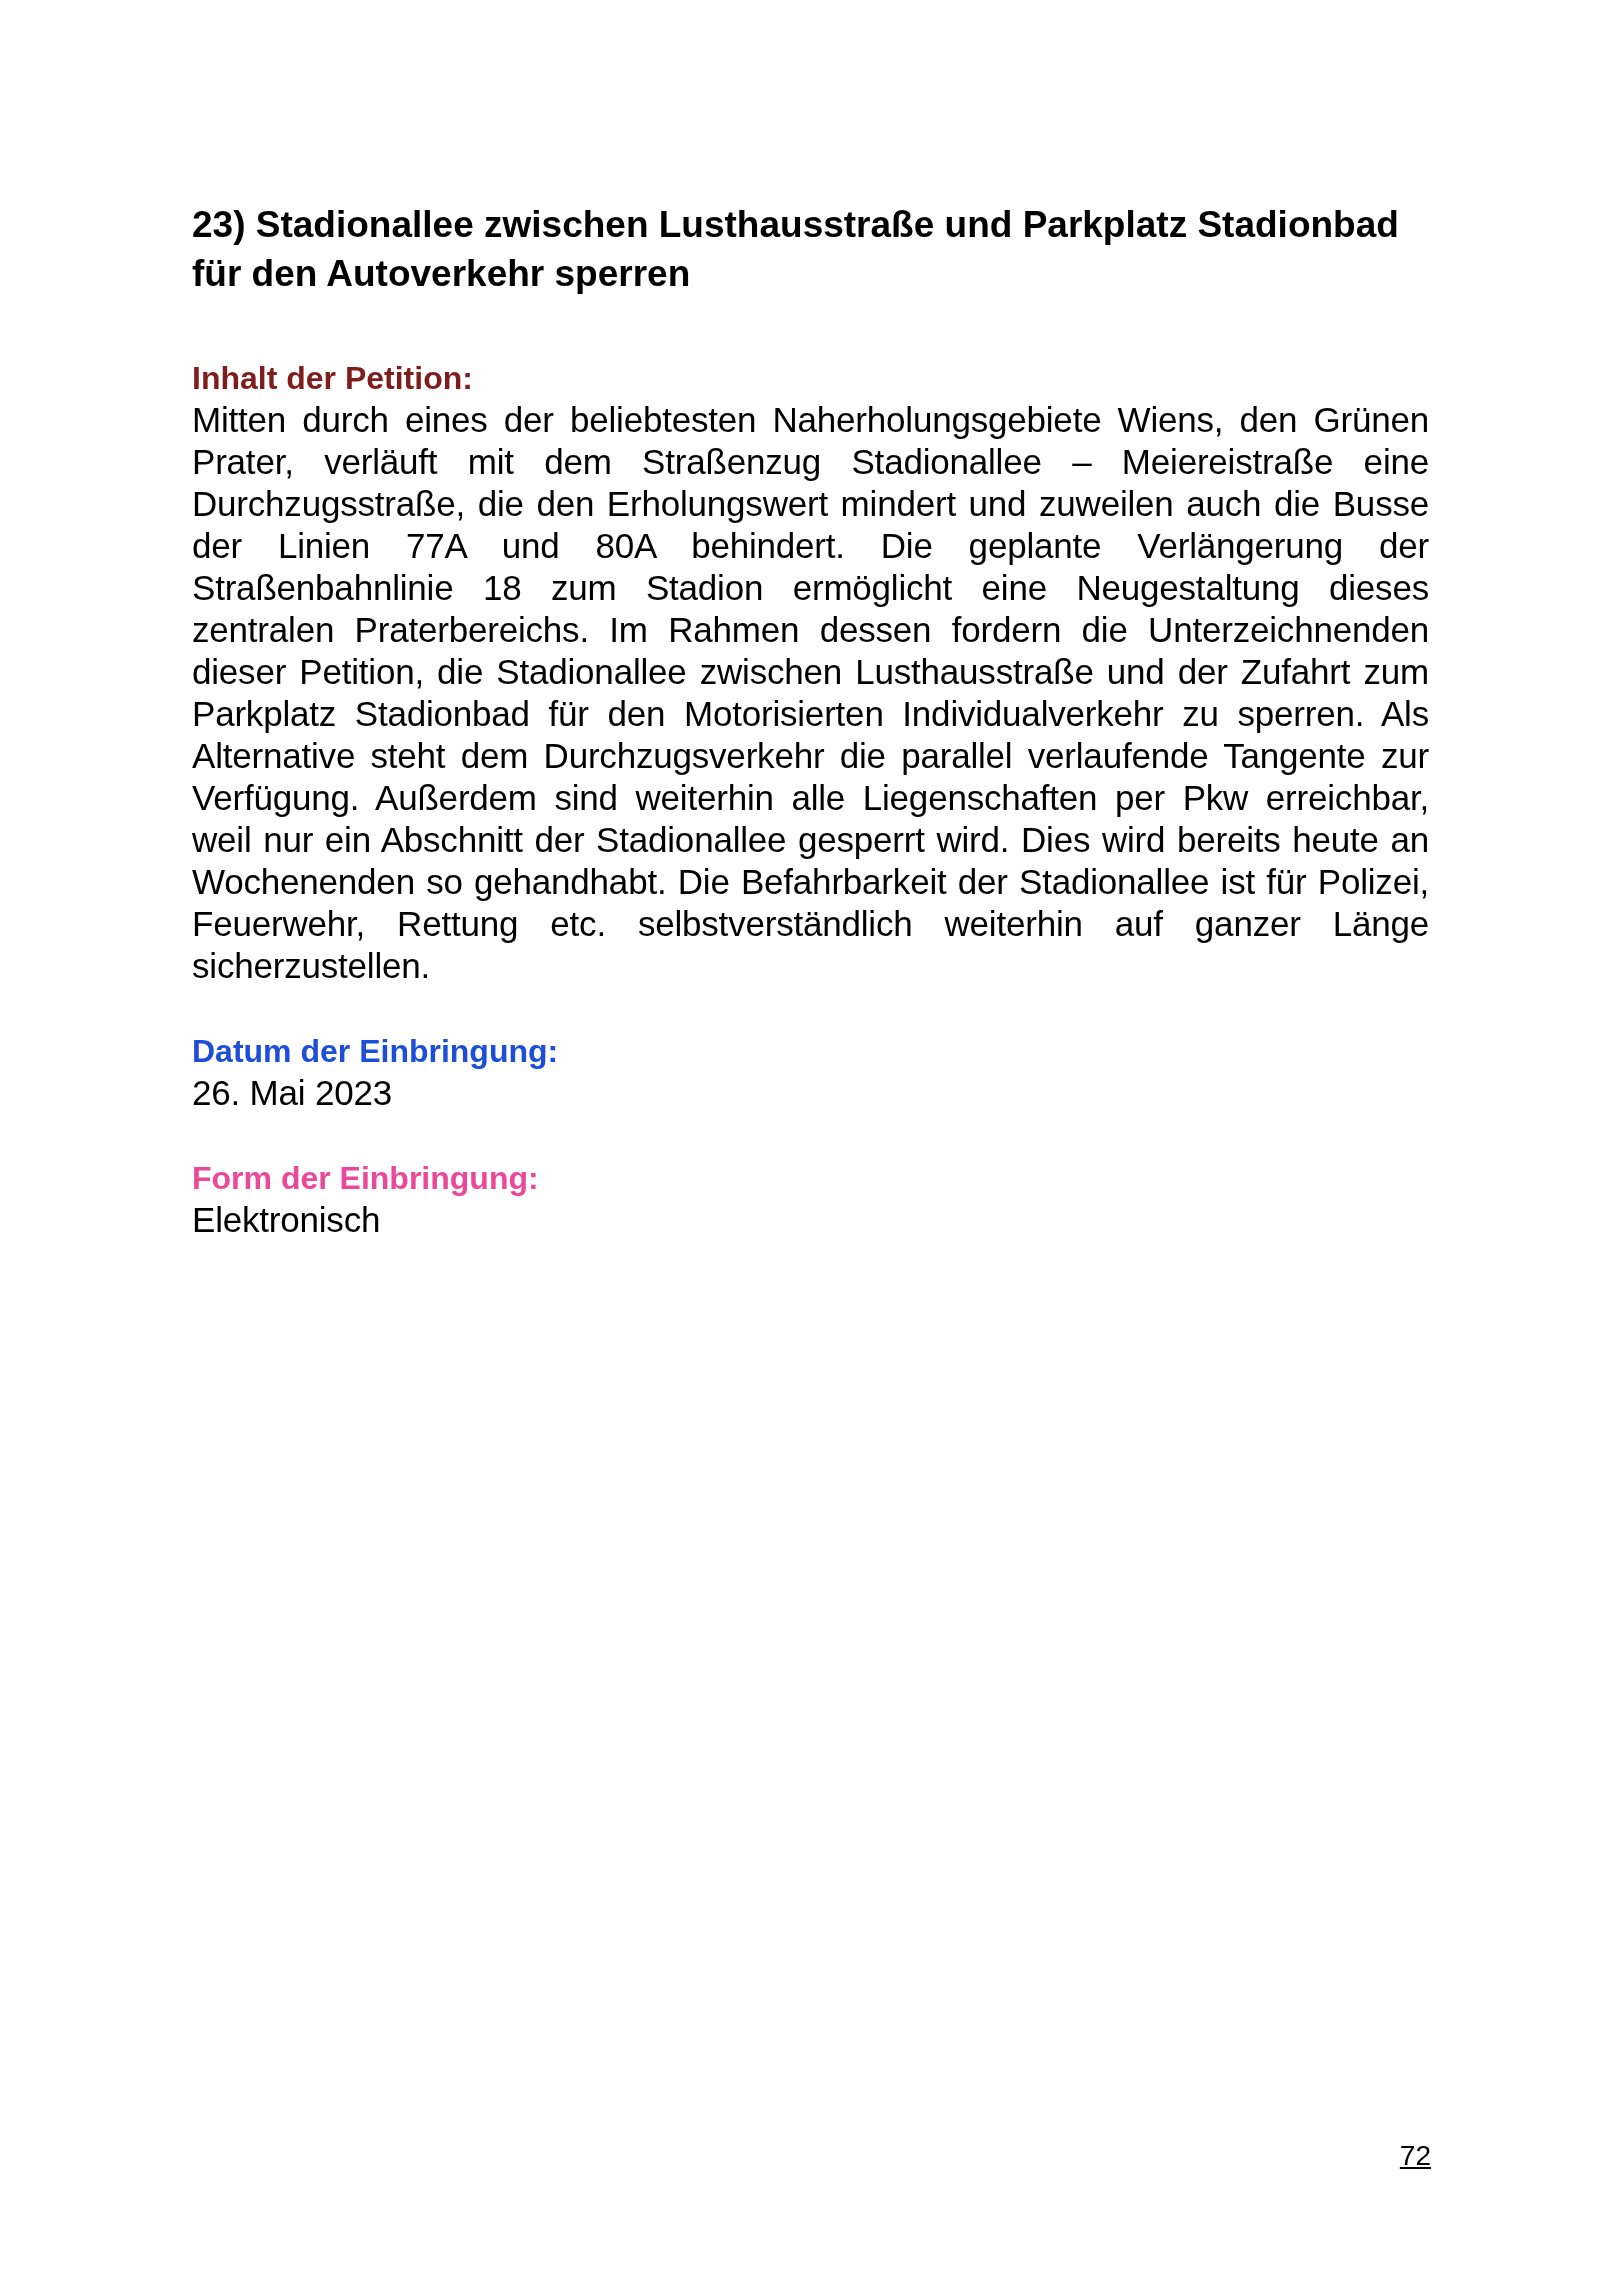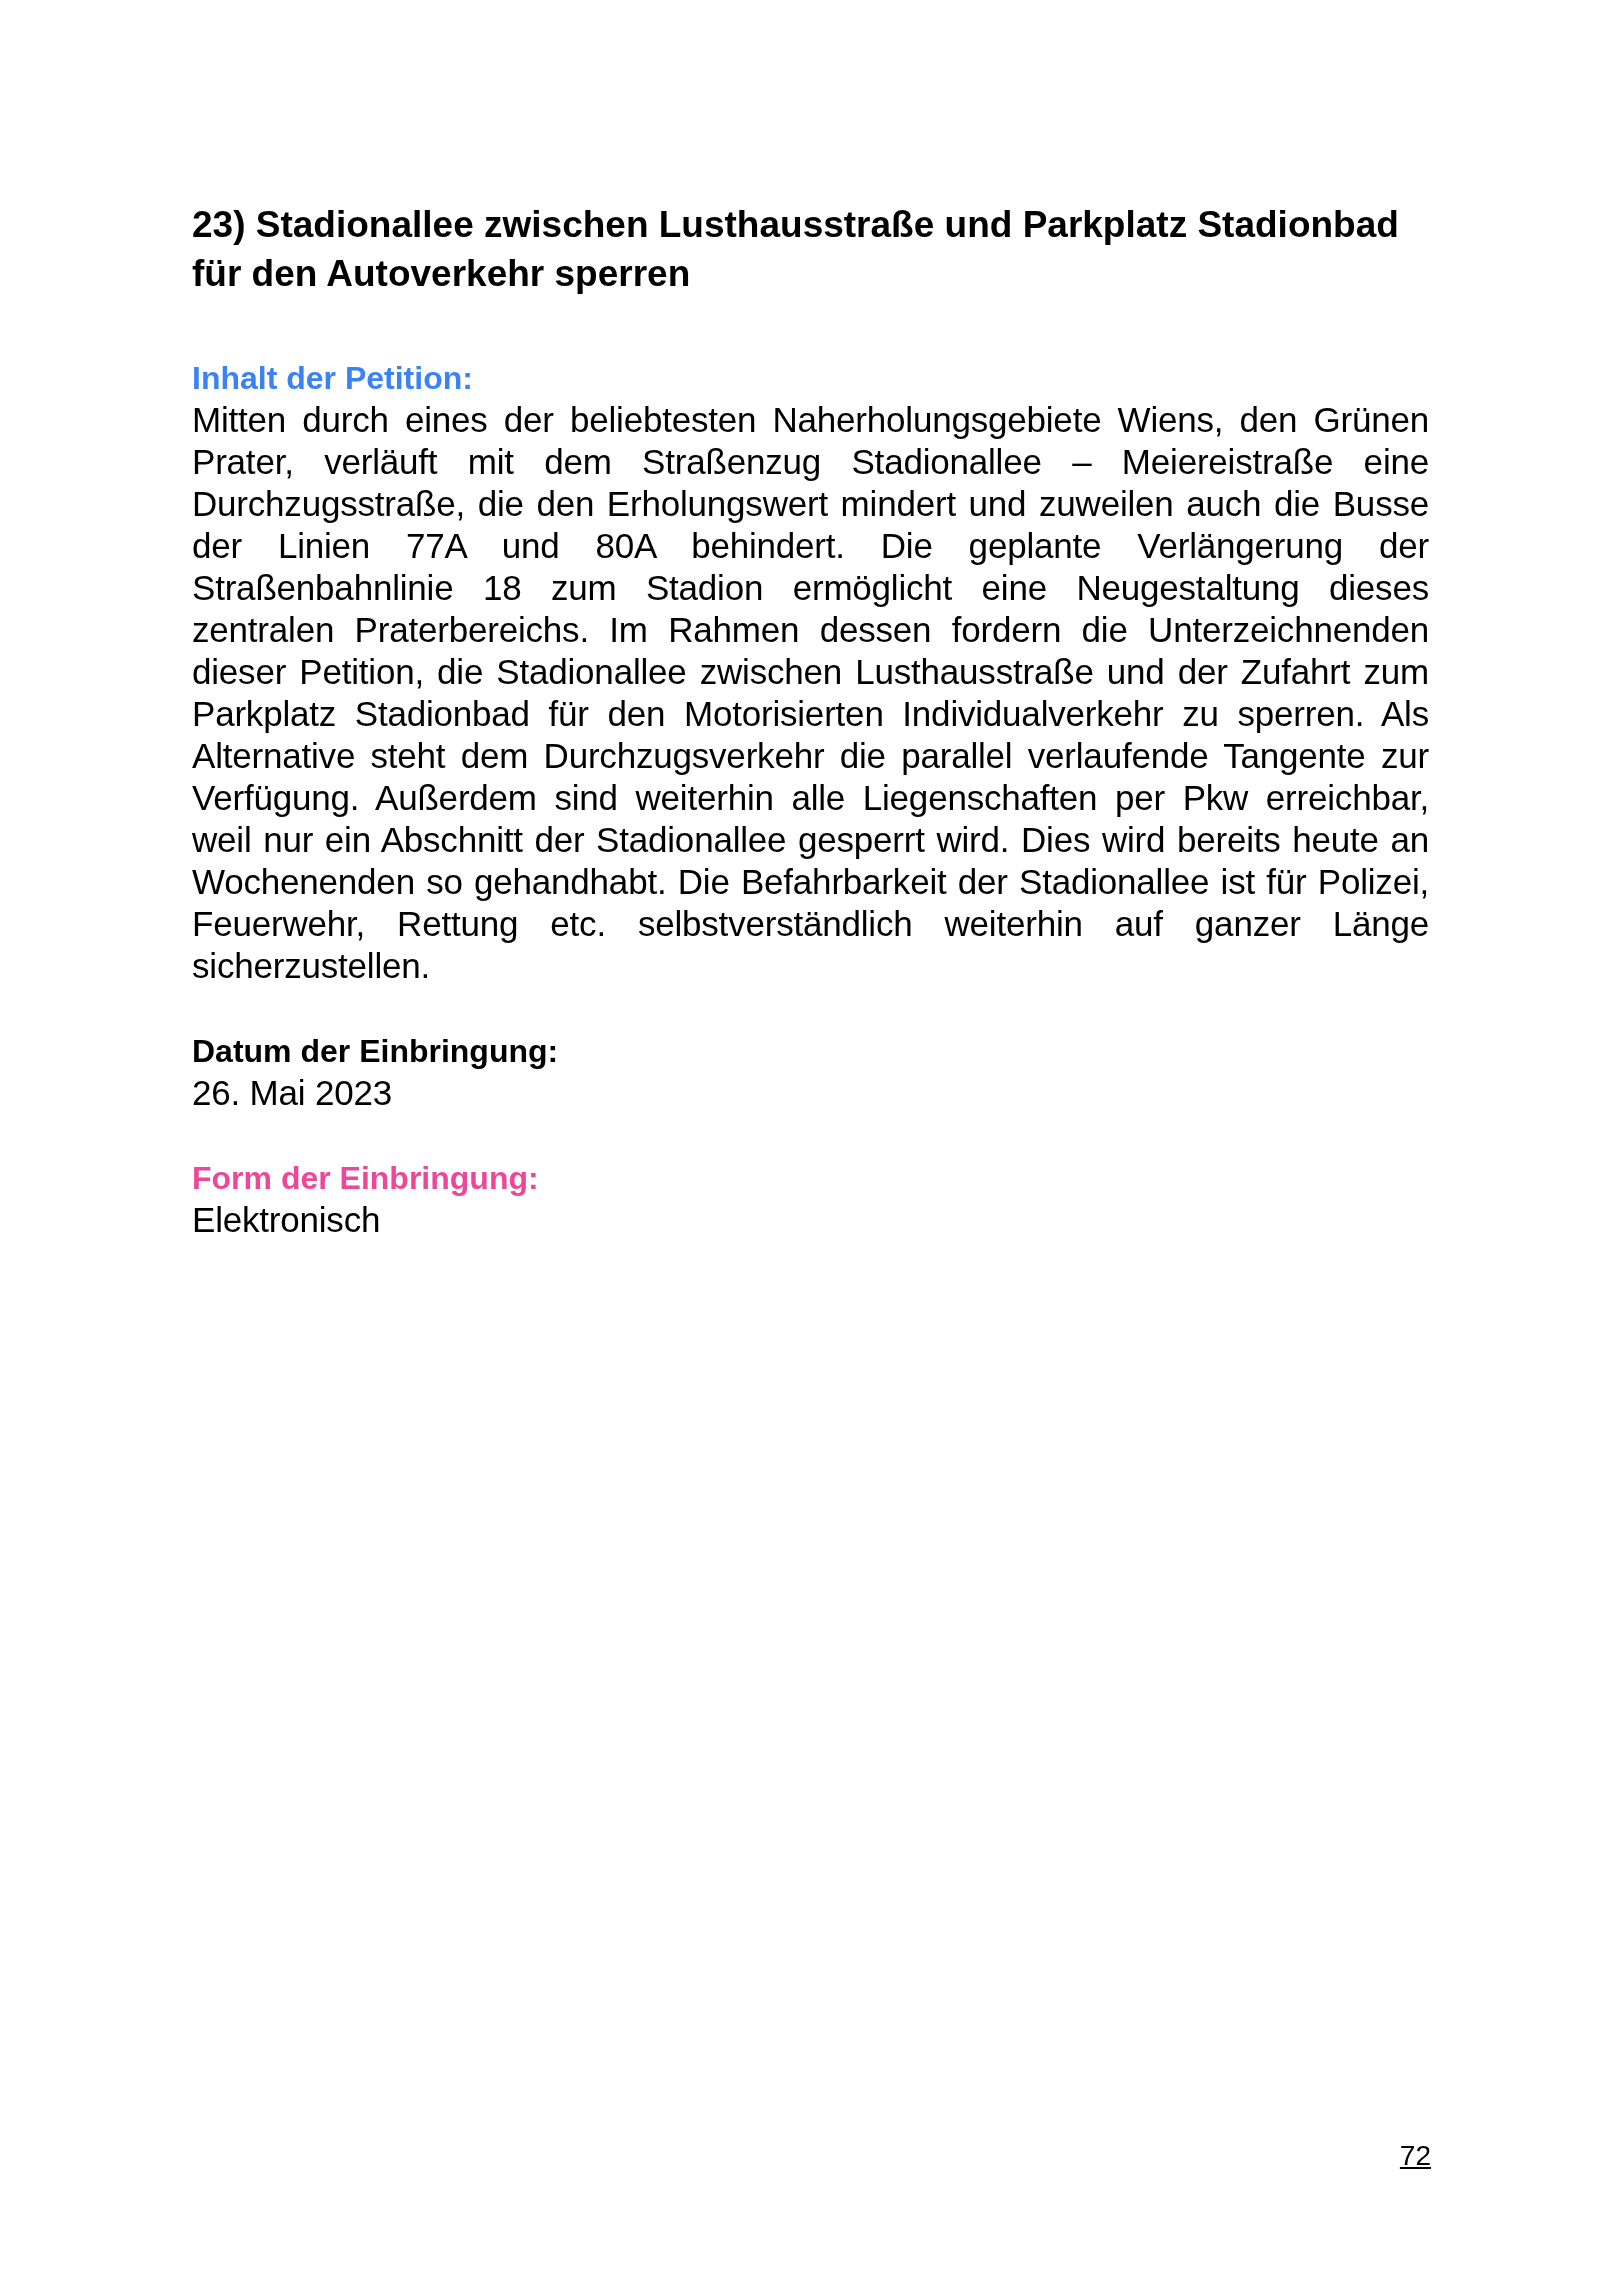--- a/index.html
+++ b/index.html
@@ -63,26 +63,26 @@
 </style>
 </head>
 <body>
 
 <div class="page" style="background: rgb(255, 255, 255); color: rgb(0, 0, 0);">
   <div class="content">
 
     <h1 class="doc-title">23) Stadionallee zwischen Lusthausstraße und Parkplatz Stadionbad für den Autoverkehr sperren</h1>
 
     <div class="section">
-      <h2 class="section-heading" style="color: #3b82f6;">Inhalt der Petition:</h2>
+      <h2 class="section-heading" style="color: #7f1d1d;">Inhalt der Petition:</h2>
       <p class="section-body justified">Mitten durch eines der beliebtesten Naherholungsgebiete Wiens, den Grünen Prater, verläuft mit dem Straßenzug Stadionallee – Meiereistraße eine Durchzugsstraße, die den Erholungswert mindert und zuweilen auch die Busse der Linien 77A und 80A behindert. Die geplante Verlängerung der Straßenbahnlinie 18 zum Stadion ermöglicht eine Neugestaltung dieses zentralen Praterbereichs. Im Rahmen dessen fordern die Unterzeichnenden dieser Petition, die Stadionallee zwischen Lusthausstraße und der Zufahrt zum Parkplatz Stadionbad für den Motorisierten Individualverkehr zu sperren. Als Alternative steht dem Durchzugsverkehr die parallel verlaufende Tangente zur Verfügung. Außerdem sind weiterhin alle Liegenschaften per Pkw erreichbar, weil nur ein Abschnitt der Stadionallee gesperrt wird. Dies wird bereits heute an Wochenenden so gehandhabt. Die Befahrbarkeit der Stadionallee ist für Polizei, Feuerwehr, Rettung etc. selbstverständlich weiterhin auf ganzer Länge sicherzustellen.</p>
     </div>
 
     <div class="section">
-      <h2 class="section-heading" style="color: #000000;">Datum der Einbringung:</h2>
+      <h2 class="section-heading" style="color: #1d4ed8;">Datum der Einbringung:</h2>
       <p class="section-body">26. Mai 2023</p>
     </div>
 
     <div class="section">
       <h2 class="section-heading" style="color: #ec4899;">Form der Einbringung:</h2>
       <p class="section-body">Elektronisch</p>
     </div>
 
   </div>
 

